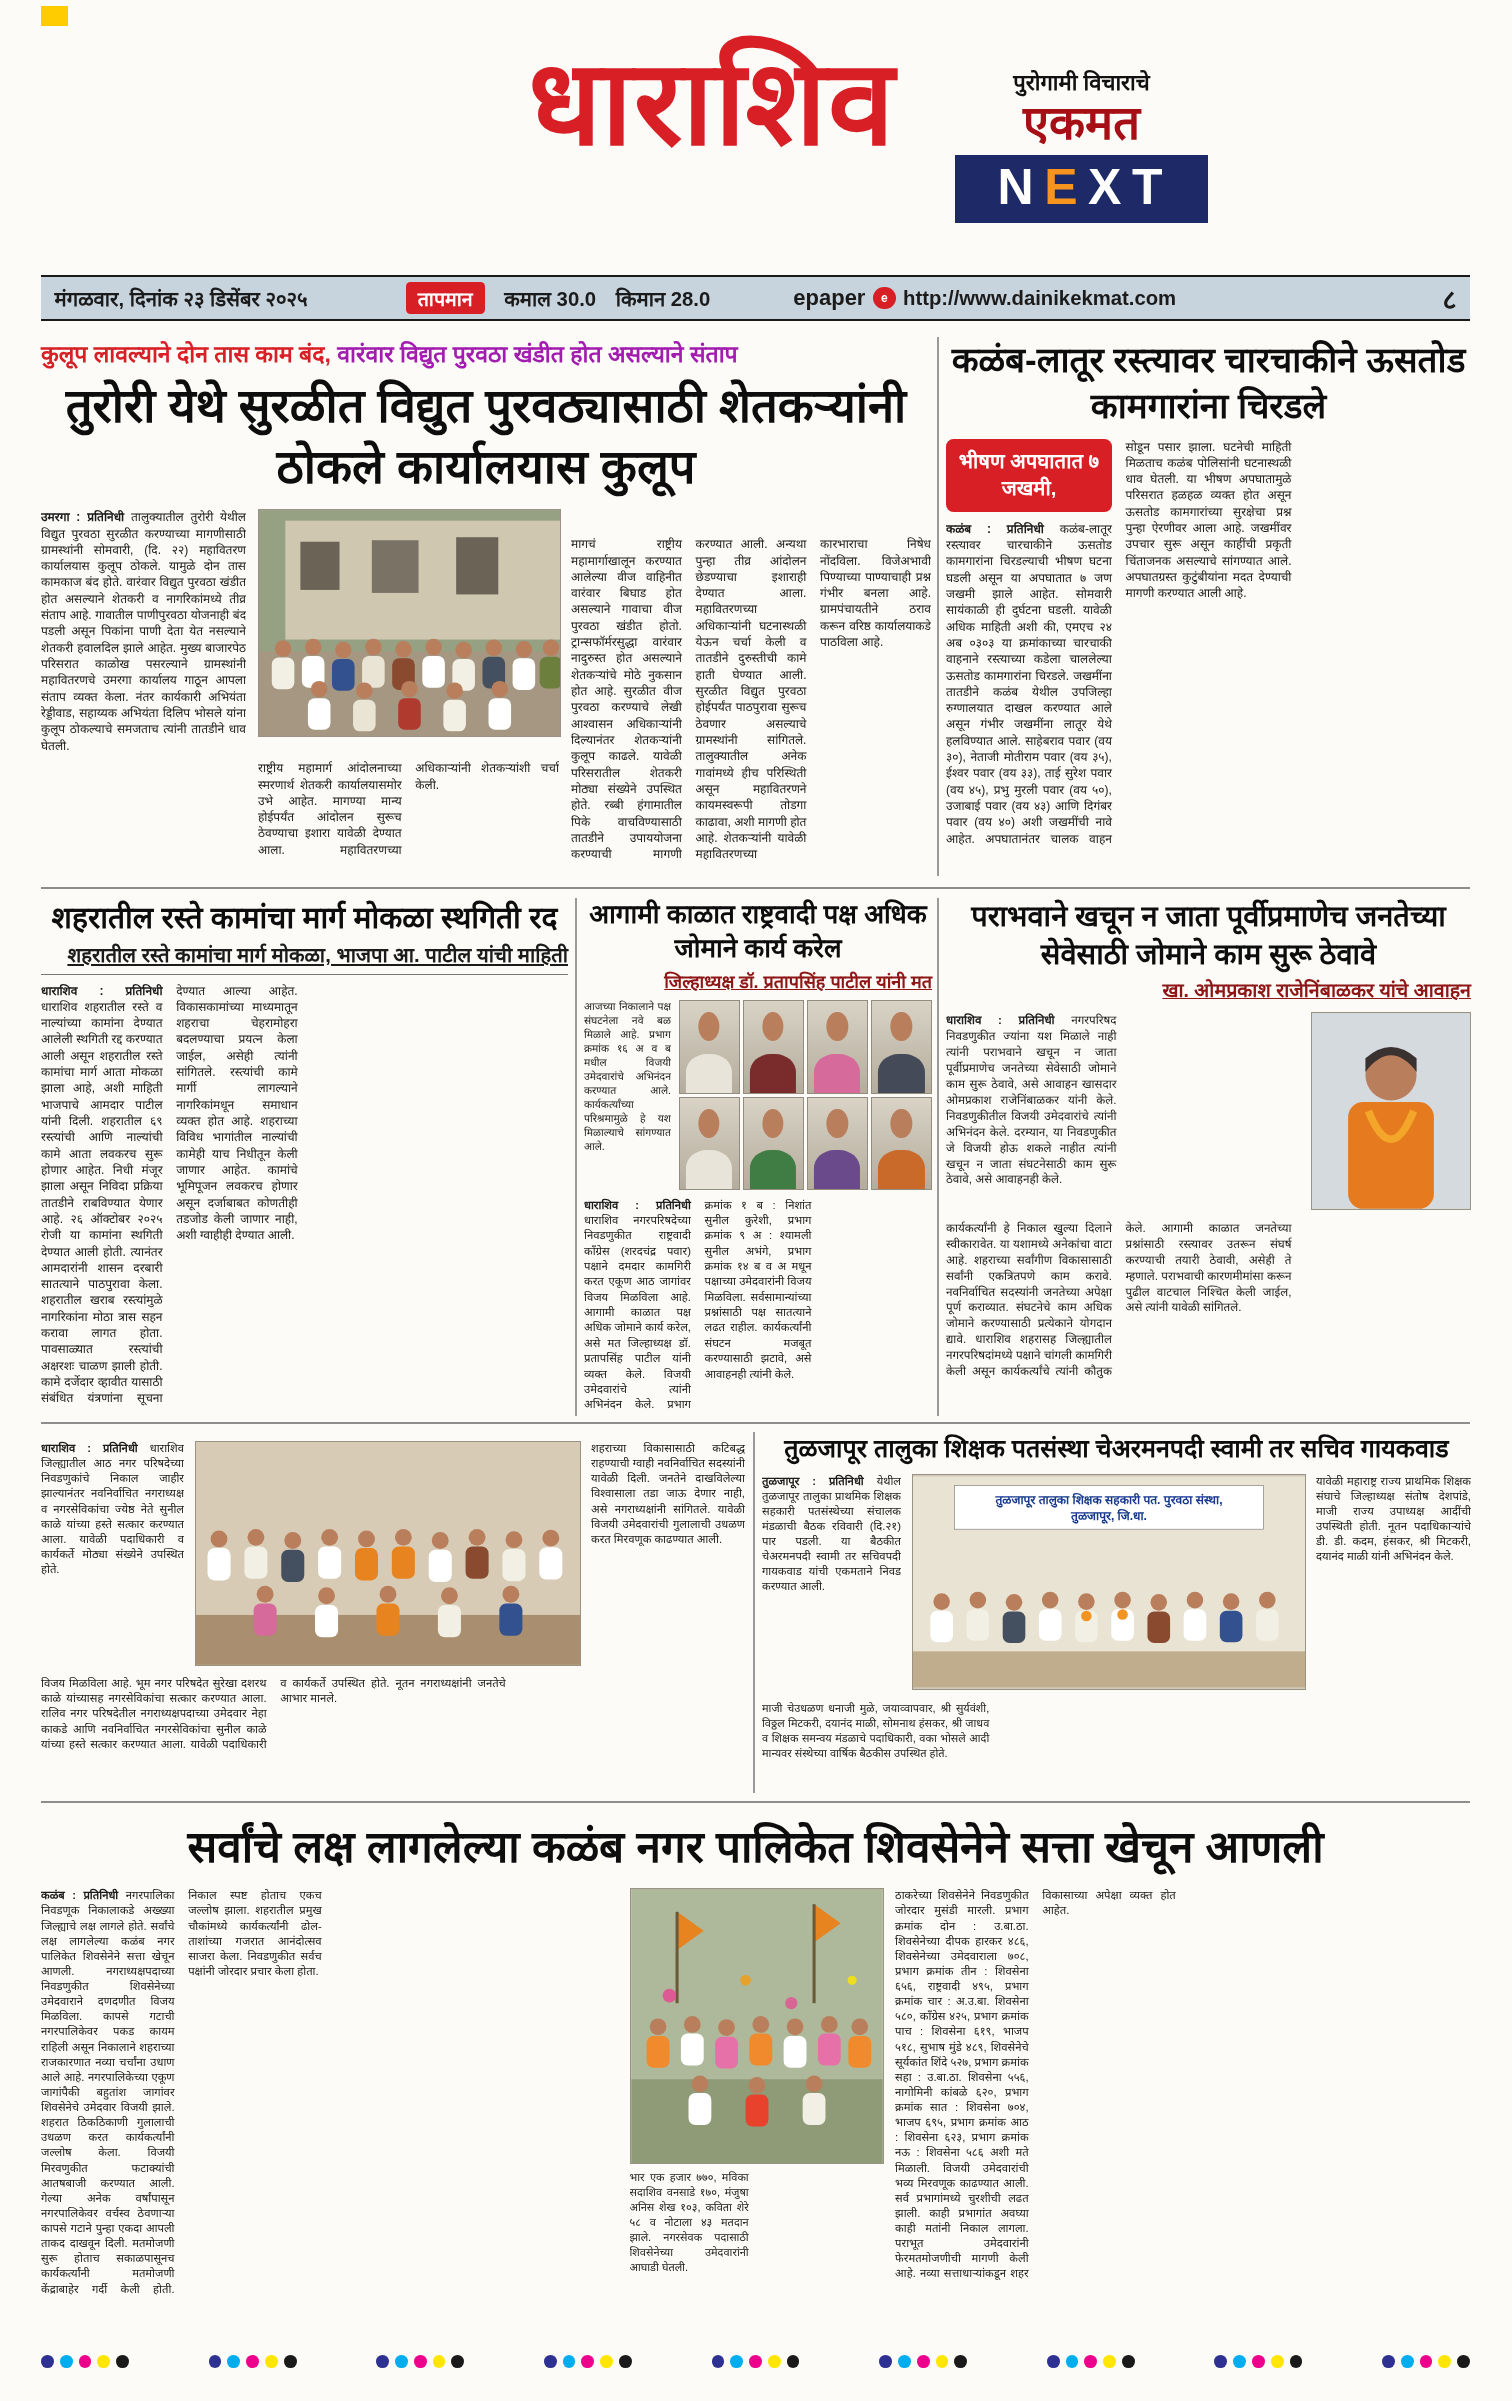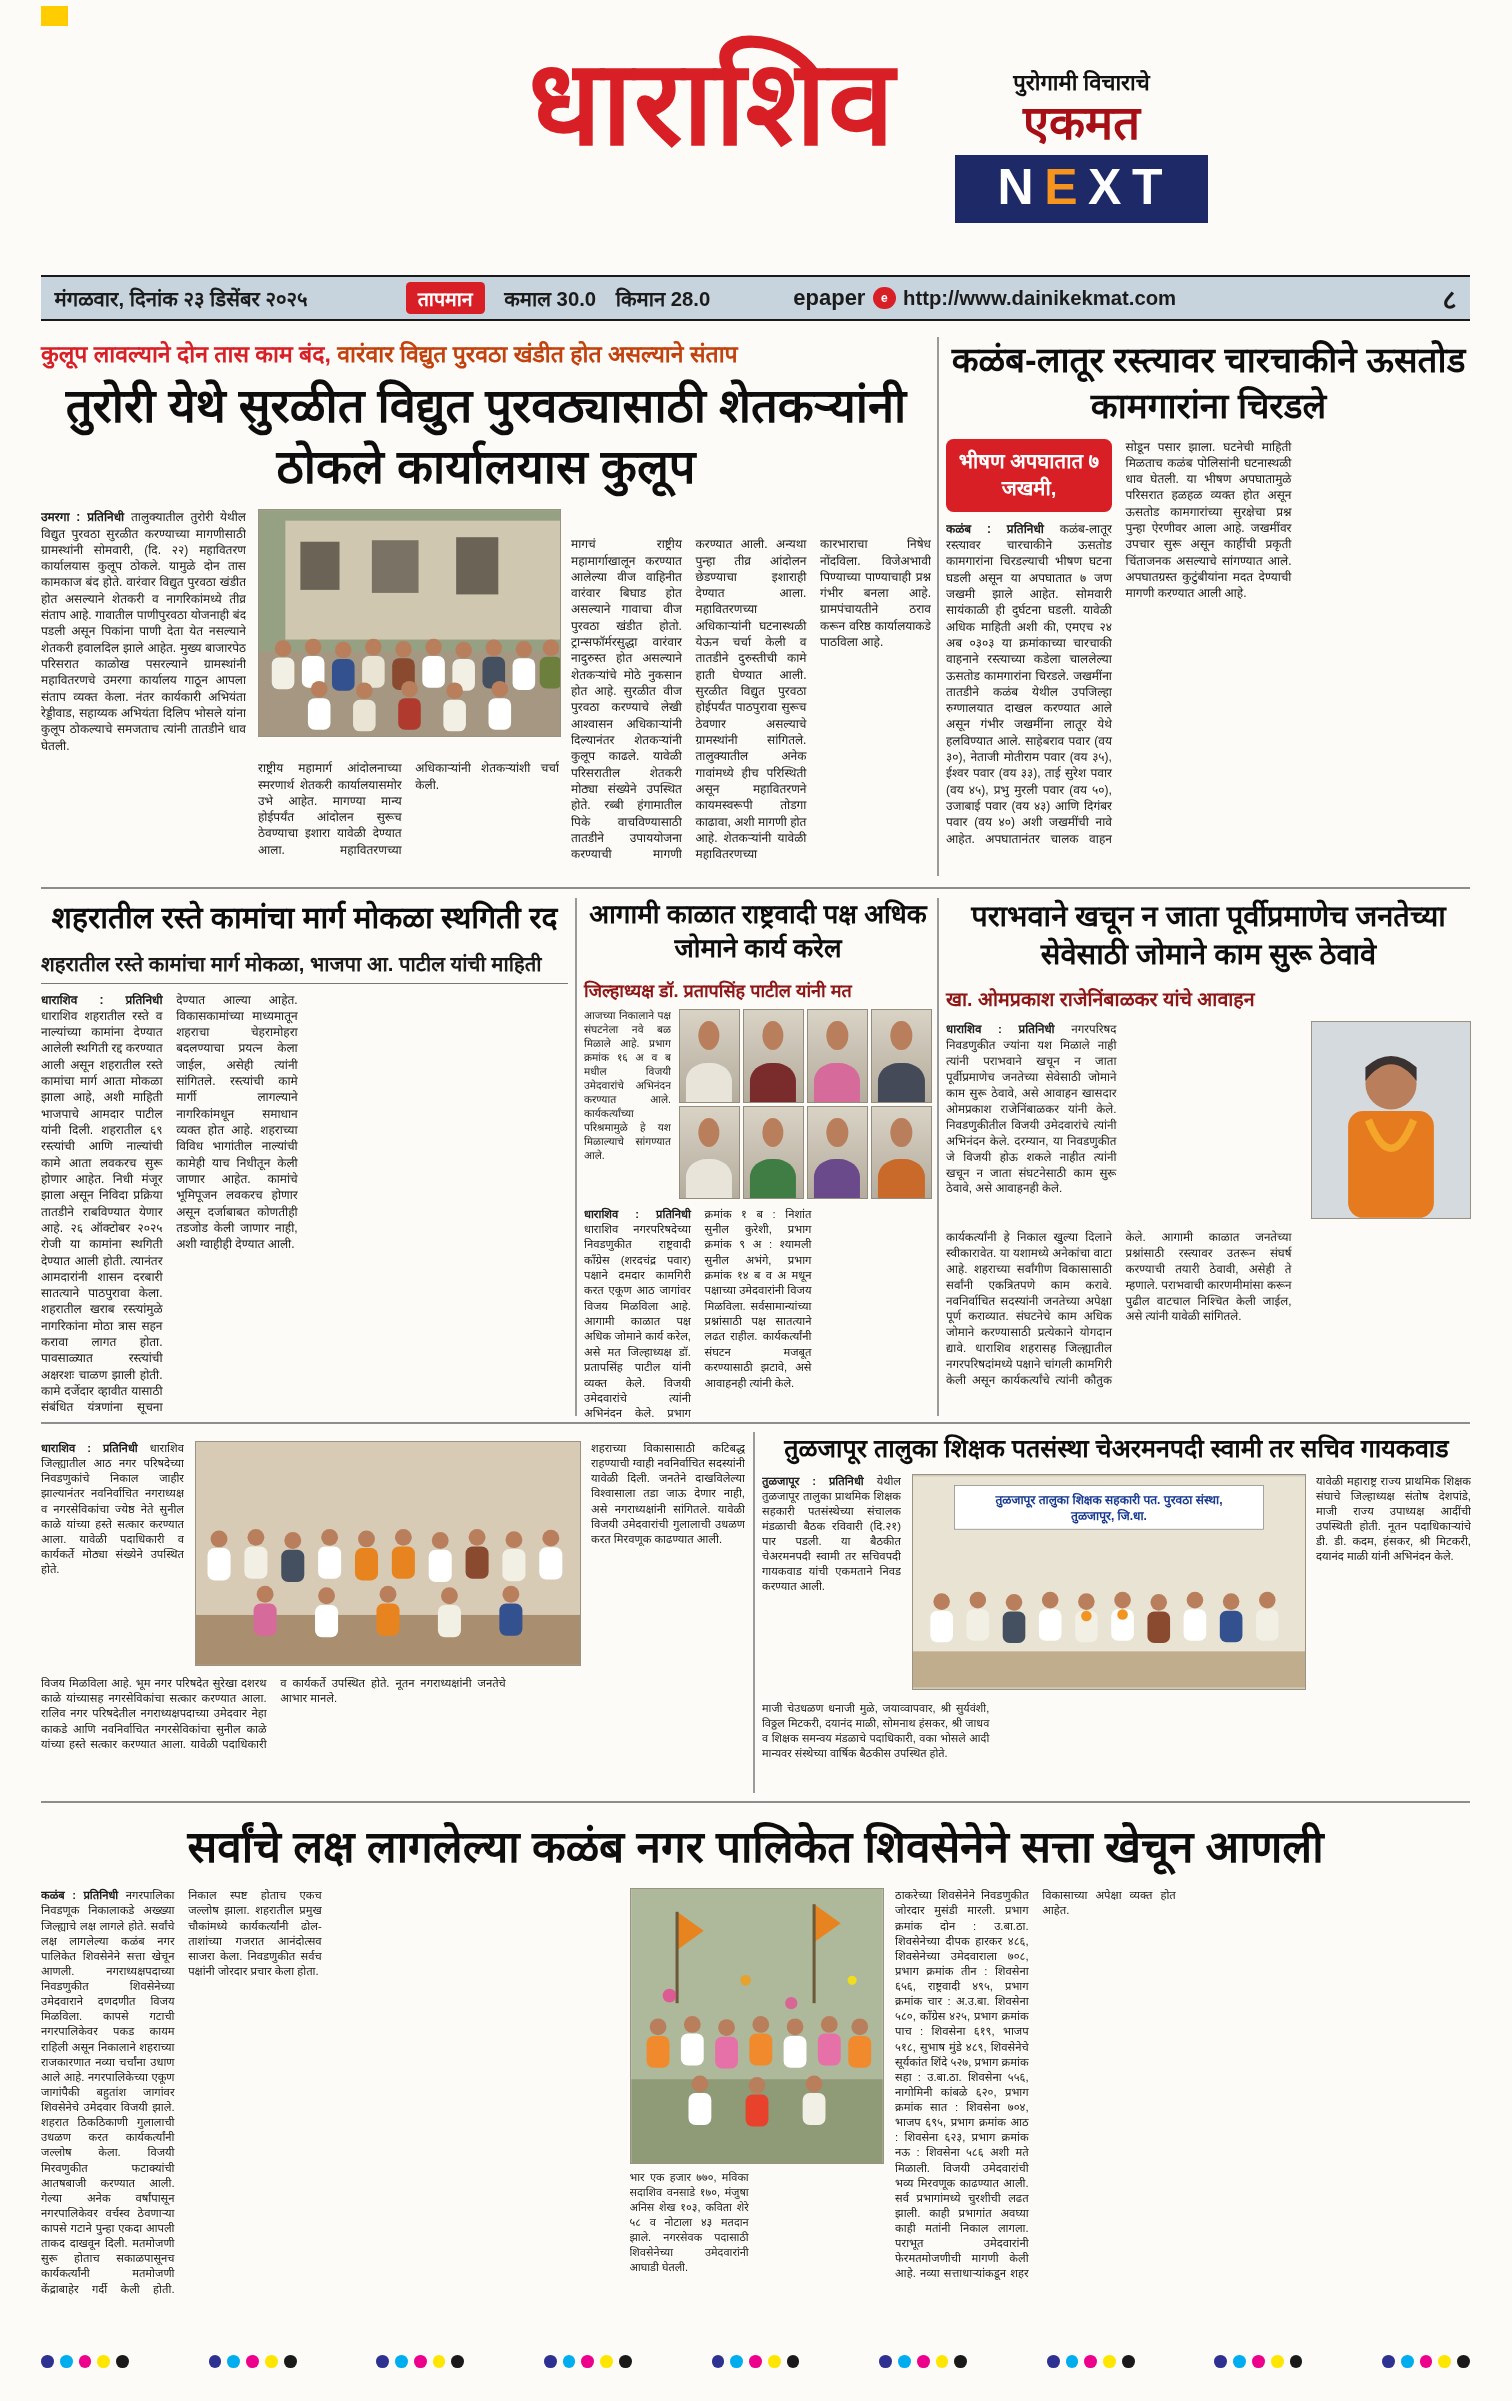--- a/index.html
+++ b/index.html
@@ -33,23 +33,23 @@
   .epaper-label{font-weight:bold;font-size:22px;}
   .epaper-icon{width:22.6px;height:22.6px;border-radius:50%;background:#d81f26;color:#fff;
                display:flex;align-items:center;justify-content:center;font-size:12px;font-weight:bold;}
   .url{font-weight:bold;}
   .page-no{margin-left:auto;font-size:27px;font-weight:bold;}
 
   
   .block{position:absolute;}
   .kicker{font-size:23px;font-weight:bold;}
   .kicker .red{color:#d81f26;}
-  .kicker .dark{color:#c2410c;}
+  .kicker .dark{color:#a21caf;}
   .hl{margin:0;font-weight:bold;color:#0d0d0d;text-align:center;line-height:1.3;}
-  .sub{margin:12px 0 0;font-weight:bold;text-align:left;}
+  .sub{margin:3px 0 0;font-weight:bold;text-align:right;text-decoration:underline;}
   .maroon{color:#8e1616;}
   .cols{column-gap:13.6px;column-fill:auto;text-align:justify;overflow:hidden;
         font-size:12px;line-height:1.36;}
   .c2{column-count:2}.c3{column-count:3}.c4{column-count:4}
   .dl{font-weight:bold;}
   figure{margin:0;}
   .ph{display:block;background:#cfc9ba;border:0.8px solid #9a9384;}
 
   .hrule{position:absolute;left:41px;width:1429px;height:1.5px;background:#8d8d8d;}
   .vrule{position:absolute;width:1.5px;background:#9a9a9a;}

